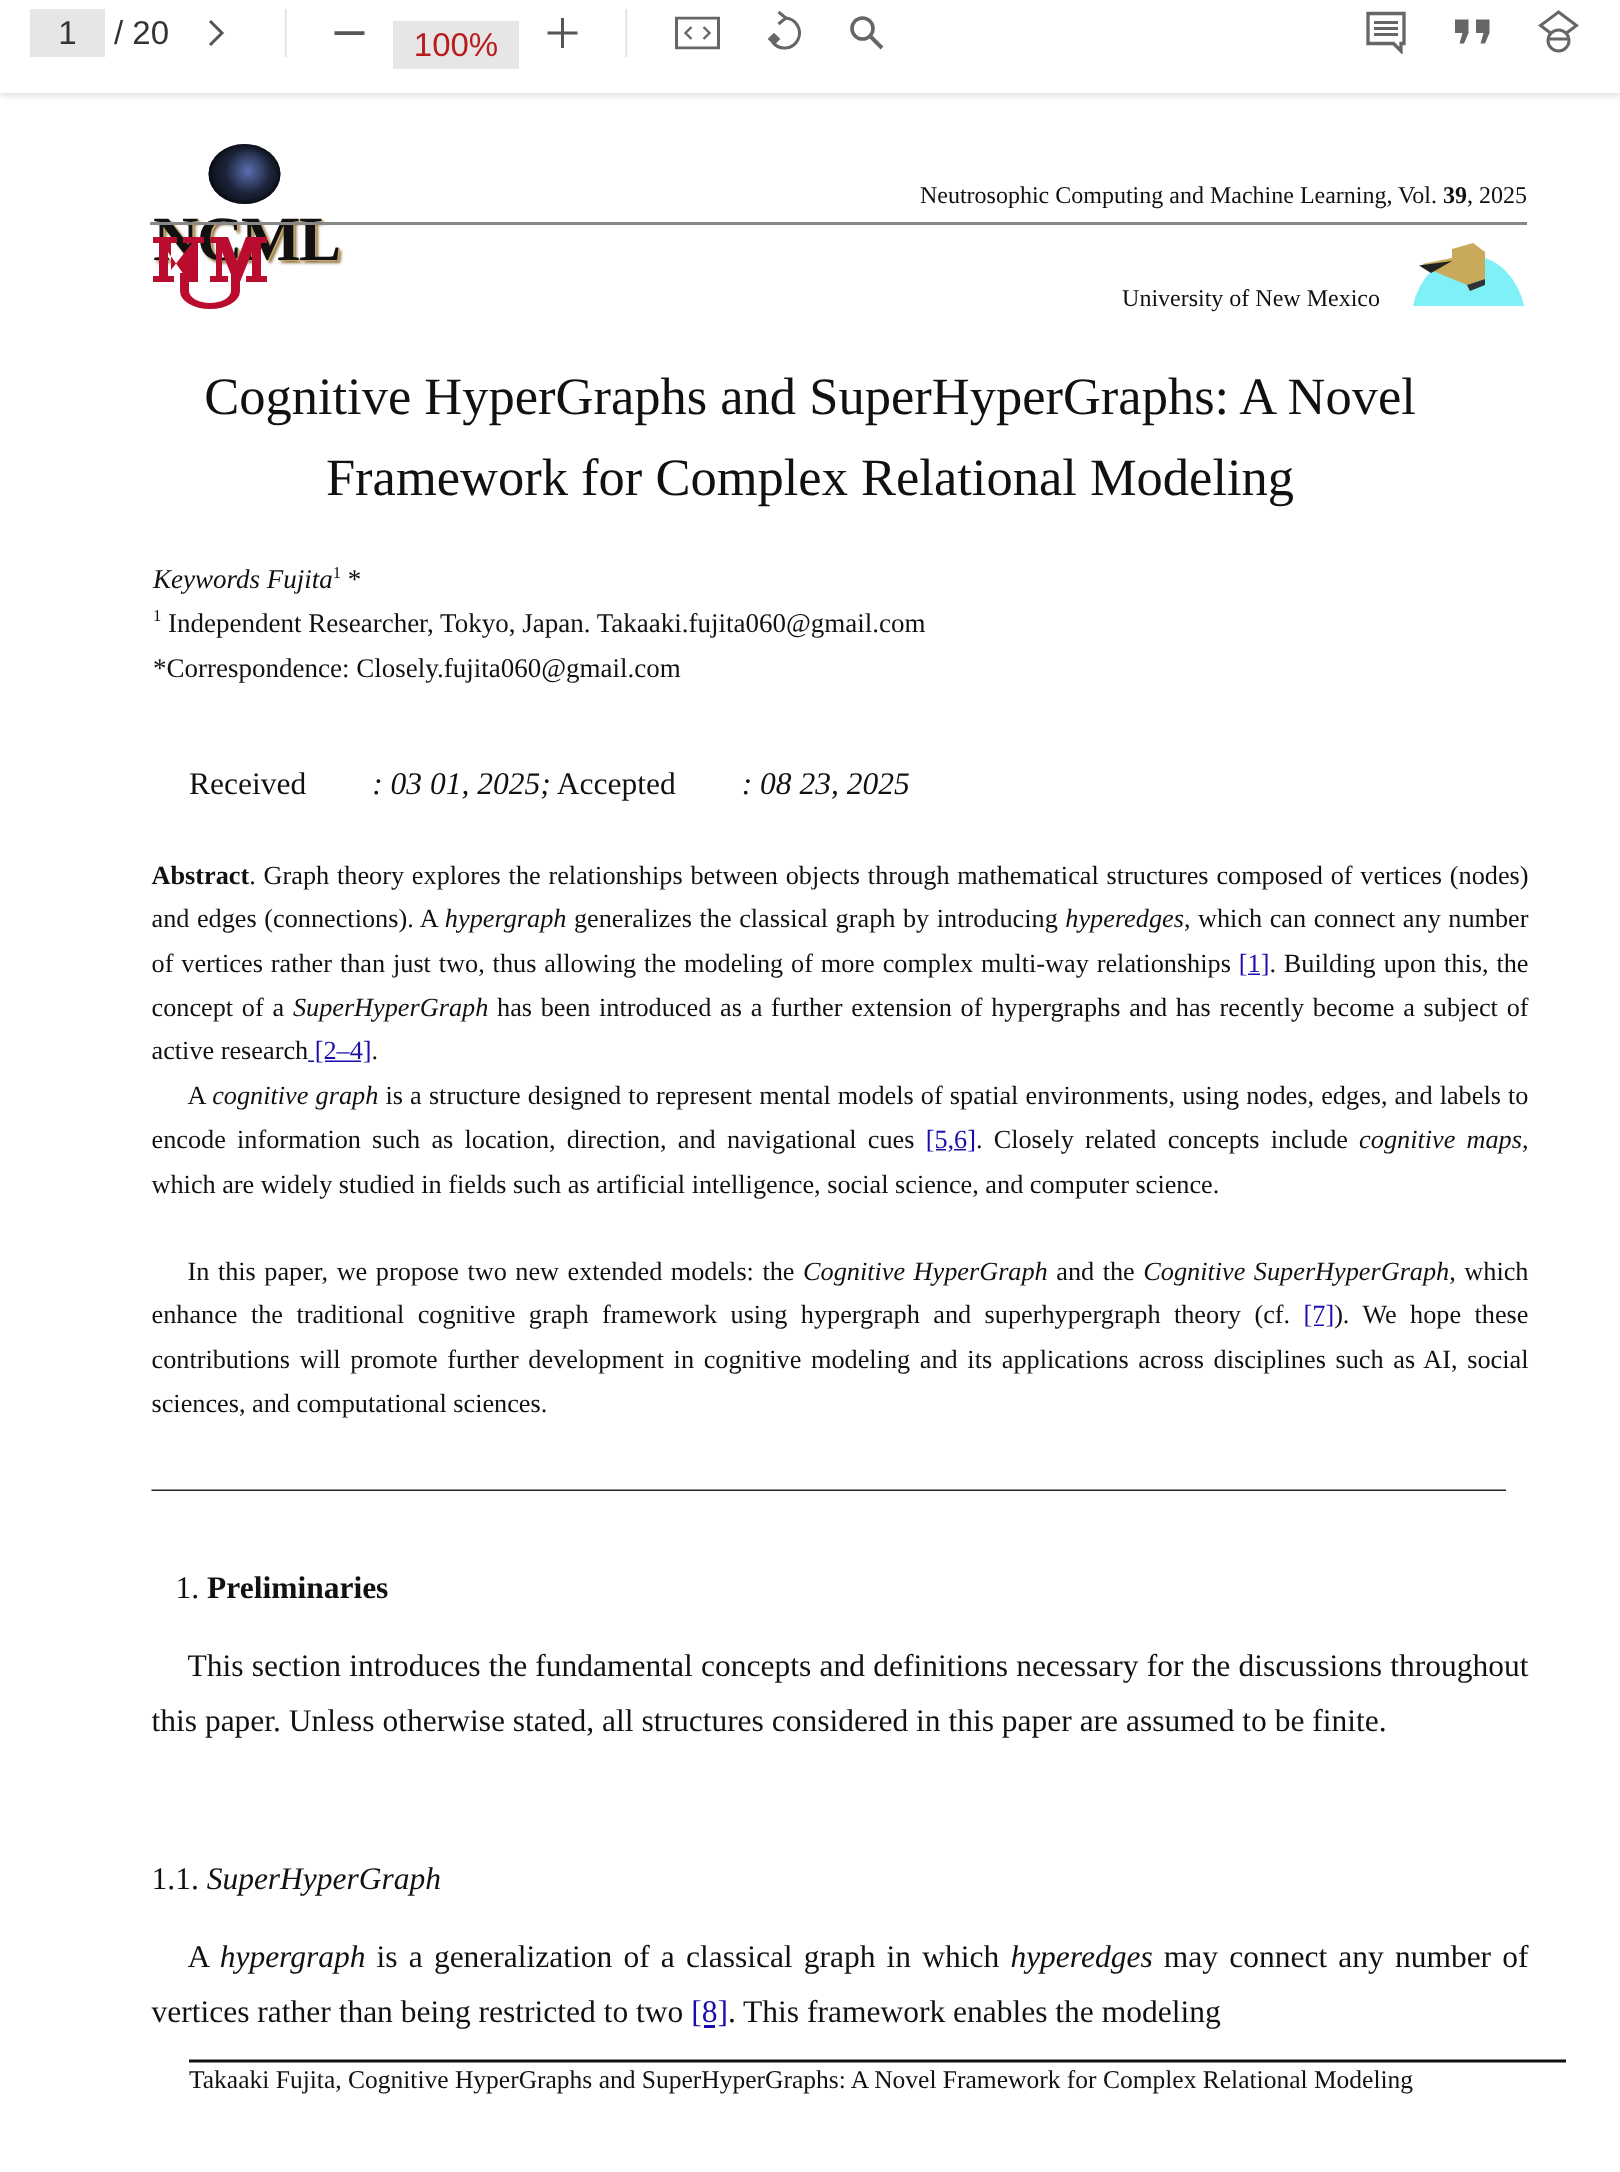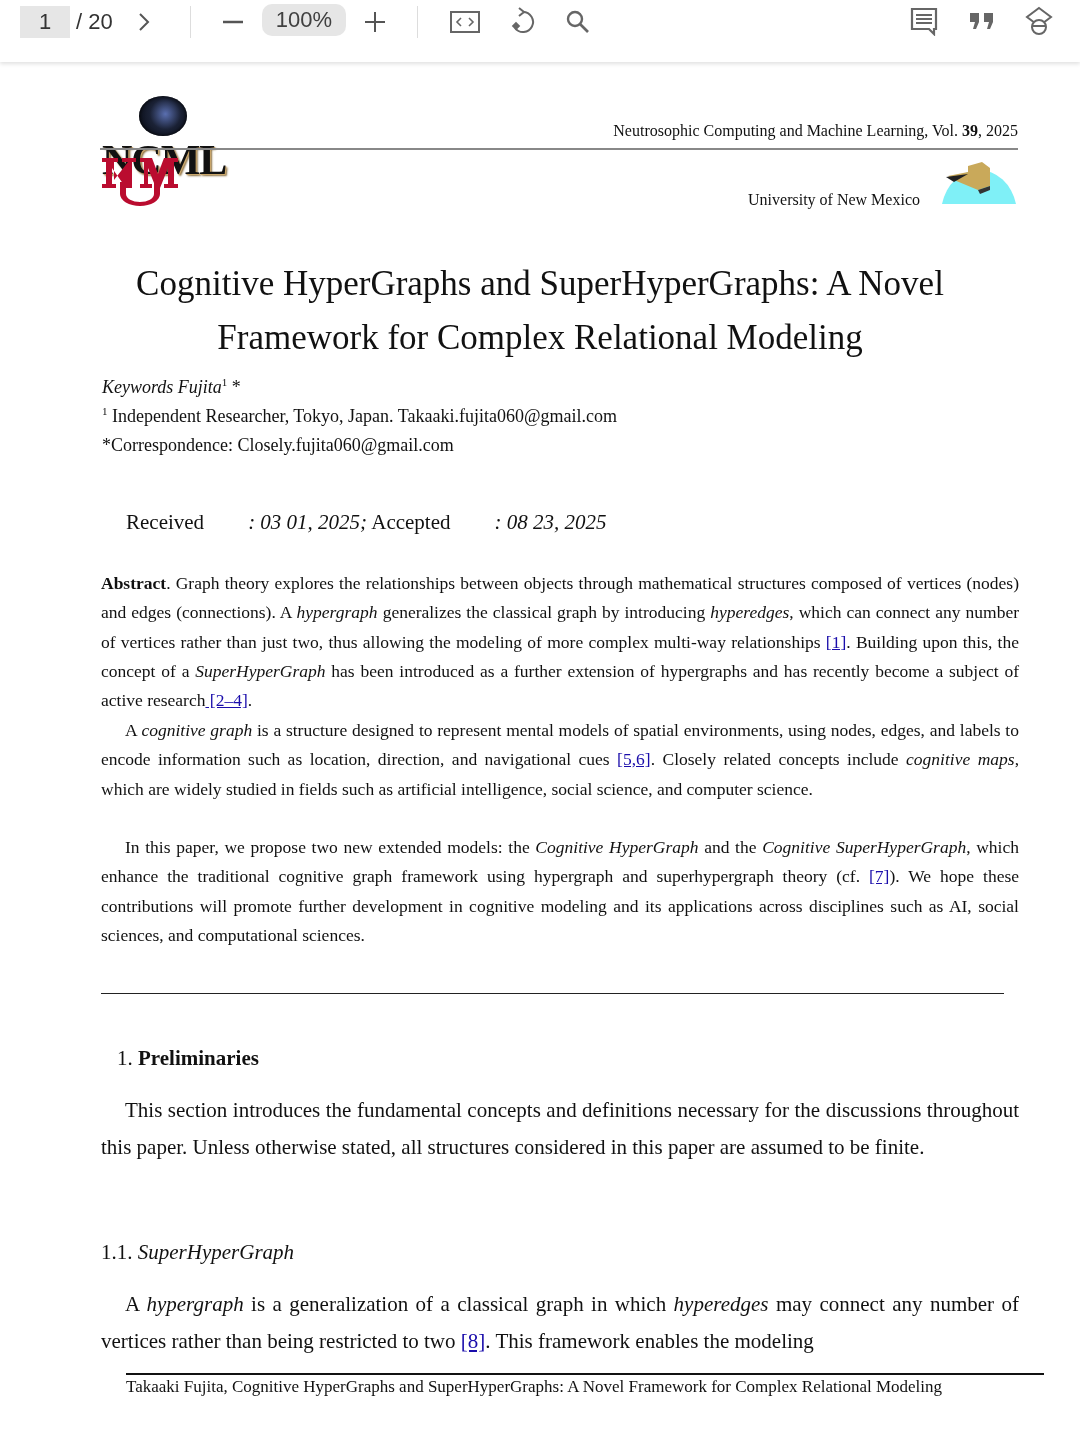--- a/index.html
+++ b/index.html
@@ -4,21 +4,21 @@
 <style>
   html,body{margin:0;padding:0;background:#fff;}
   body{width:1080px;height:1448px;overflow:hidden;position:relative;font-family:"Liberation Serif","DejaVu Serif",serif;color:#111;}
   .toolbar{position:absolute;left:0;top:0;width:1080px;height:62px;background:#fff;box-shadow:0 2px 4px rgba(0,0,0,0.12);font-family:"Liberation Sans","DejaVu Sans",sans-serif;color:#555;}
   .tb{position:absolute;display:flex;align-items:center;justify-content:center;}
   .pagebox{left:20px;top:6px;width:50px;height:32px;background:#e6e6e6;font-size:22px;color:#333;}
   .pagetotal{left:76px;top:6px;height:32px;font-size:22px;color:#333;}
   .chev{left:132px;top:6px;width:24px;height:32px;}
   .sep{position:absolute;top:6px;width:1px;height:32px;background:#ddd;}
   .zoomout{left:220px;top:6px;width:26px;height:32px;}
-  .zoombox{left:262px;top:4px;width:84px;height:32px;background:#e6e6e6;font-size:22px;color:#404040;border-radius:10px;}
+  .zoombox{left:262px;top:14px;width:84px;height:32px;background:#e6e6e6;font-size:22px;color:#b91c1c;}
   .zoomin{left:362px;top:6px;width:26px;height:32px;}
   .fit{left:448px;top:6px;width:34px;height:32px;}
   .rot{left:508px;top:4px;width:30px;height:34px;}
   .srch{left:564px;top:6px;width:28px;height:32px;}
   .cmt{left:908px;top:4px;width:32px;height:34px;}
   .quote{left:966px;top:4px;width:32px;height:34px;}
   .cap{left:1024px;top:4px;width:30px;height:34px;}
 
   .page{position:absolute;left:0;top:62px;width:1080px;height:1386px;}
   .abs{position:absolute;}
@@ -135,21 +135,21 @@
   <div class="abs unm-text" style="top:129px">University of New Mexico</div>
   <div class="abs dome" style="top:88px">
     <svg width="78" height="54" viewBox="0 0 78 54">
       <path d="M4 54 A38 44 0 0 1 78 54 Z" fill="#7ff0f7"></path>
       <path d="M10 26 L30 22 L30 16 L44 12 L52 18 L52 36 L40 40 L16 30 Z" fill="#c9a95a"></path>
       <path d="M8 27 L30 24 L16 32 Z" fill="#222"></path>
       <path d="M40 40 L52 36 L52 40 L42 44 Z" fill="#333"></path>
     </svg>
   </div>
 
-  <div class="abs title" style="top:195px">
+  <div class="abs title" style="top:176px">
     <div>Cognitive HyperGraphs and SuperHyperGraphs: A Novel</div>
     <div>Framework for Complex Relational Modeling</div>
   </div>
 
   <div class="abs author" style="top:314px"><span>Keywords Fujita</span><sup>1</sup><span style="font-style:normal"> *</span></div>
   <div class="abs aff" style="top:343px"><sup>1</sup><span> Independent Researcher, Tokyo, Japan. Takaaki.fujita060@gmail.com</span></div>
   <div class="abs corr" style="top:373px">*Correspondence: Closely.fujita060@gmail.com</div>
 
   <div class="abs dates" style="top:448px"><span>Received</span><i>: 03 01, 2025;</i><span> Accepted</span><i>: 08 23, 2025</i></div>
 

